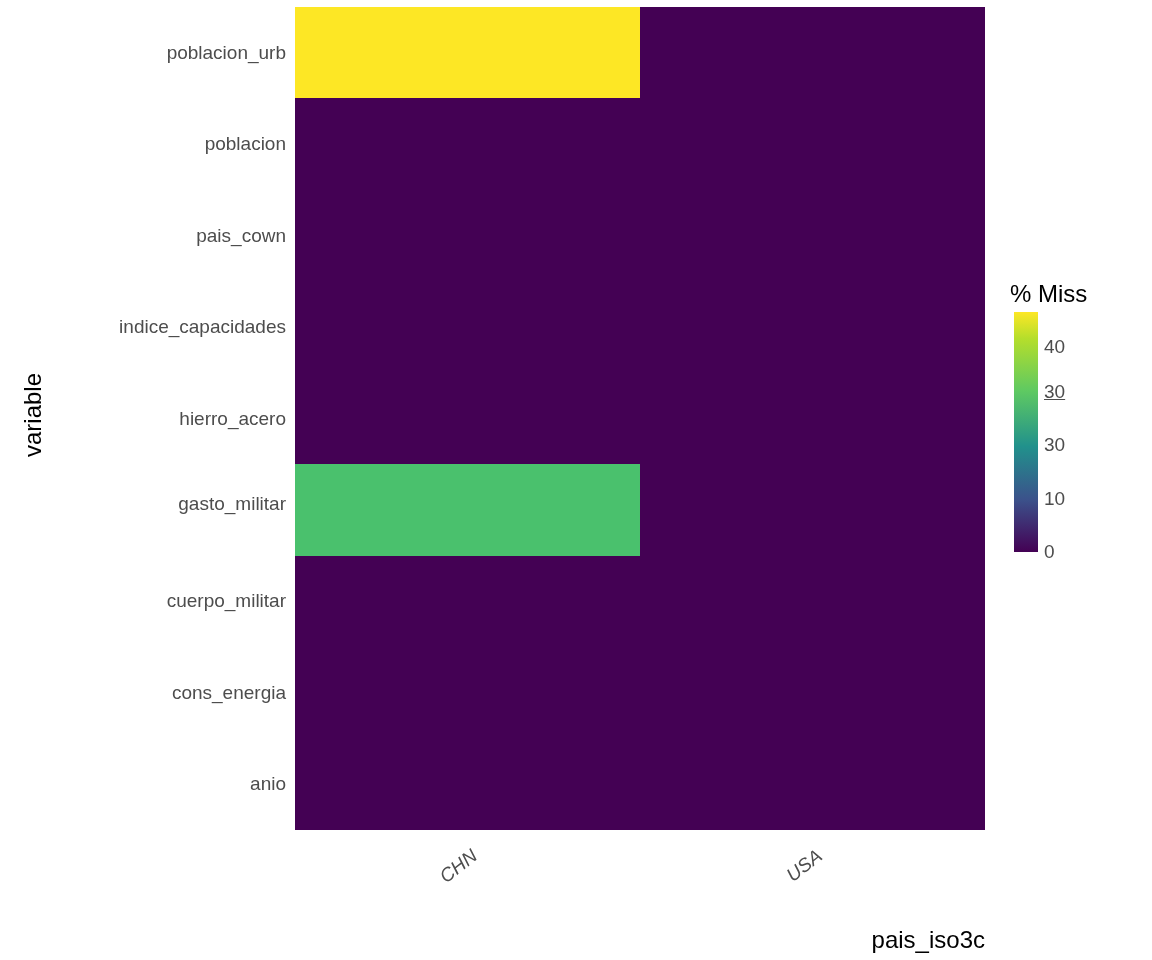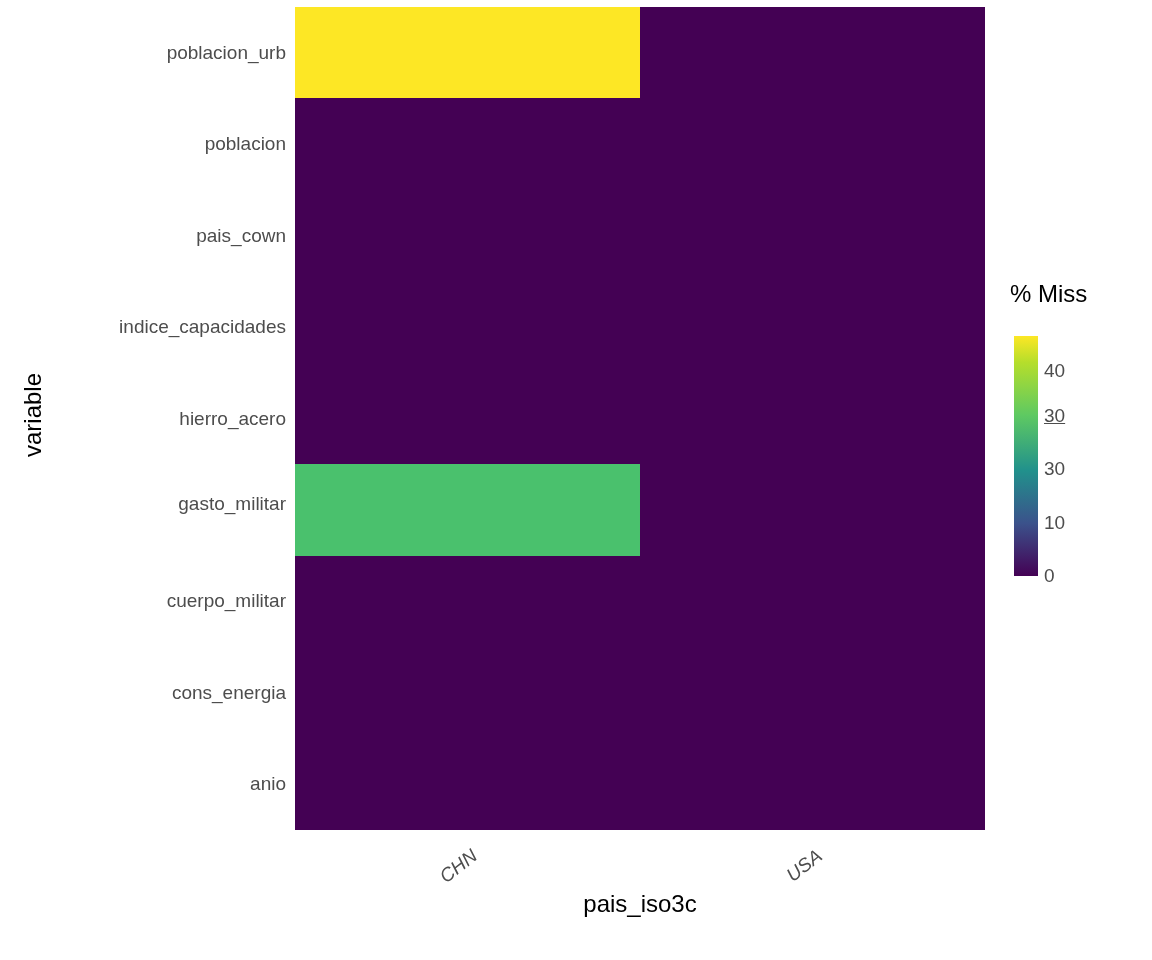--- a/index.html
+++ b/index.html
@@ -47,22 +47,22 @@
     font-style: italic;
     top: 845px;
     transform: rotate(-38deg);
     transform-origin: right top;
     text-align: right;
   }
   .x-axis-title {
     position: absolute;
     left: 295px;
     width: 690px;
-    text-align: center;
-    top: 890px;
+    text-align: right;
+    top: 926px;
     font-size: 24px;
     color: #000;
   }
   .y-axis-title {
     position: absolute;
     left: 18px;
     top: 0;
     height: 830px;
     width: 30px;
     display: flex;
@@ -75,21 +75,21 @@
   }
   .legend {
     position: absolute;
     left: 1010px;
     top: 280px;
     width: 130px;
   }
   .legend-title {
     font-size: 24px;
     color: #000;
-    margin-bottom: 28px;
+    margin-bottom: 4px;
   }
   .legend-bar-wrap {
     position: relative;
     height: 240px;
     width: 24px;
     margin-left: 4px;
   }
   .legend-bar {
     width: 24px;
     height: 240px;

